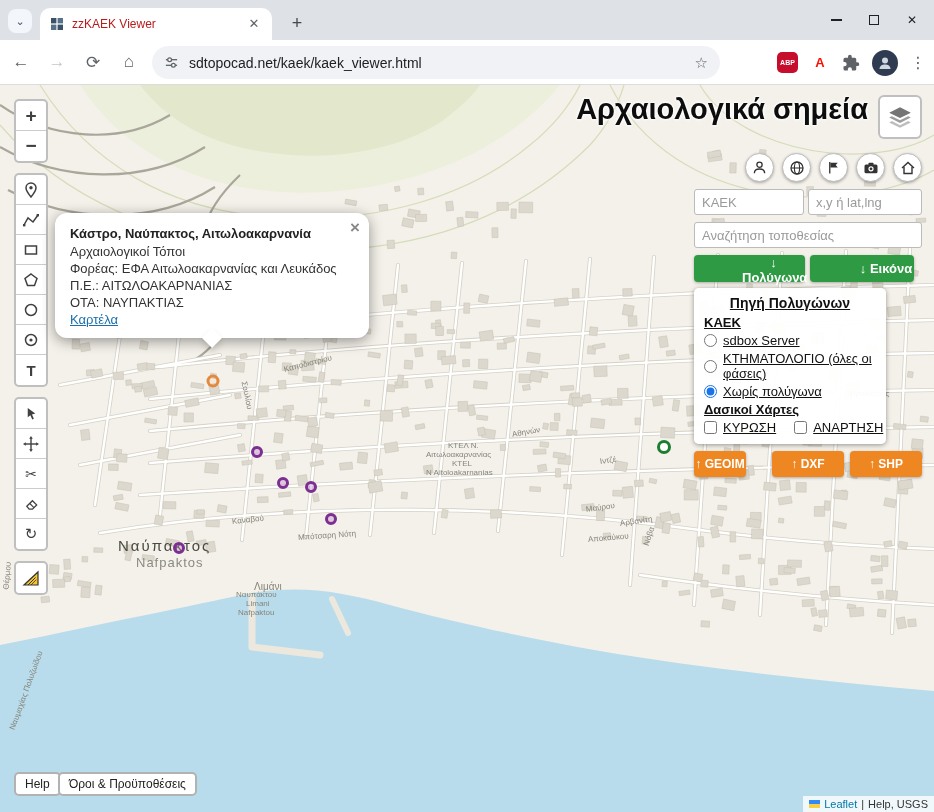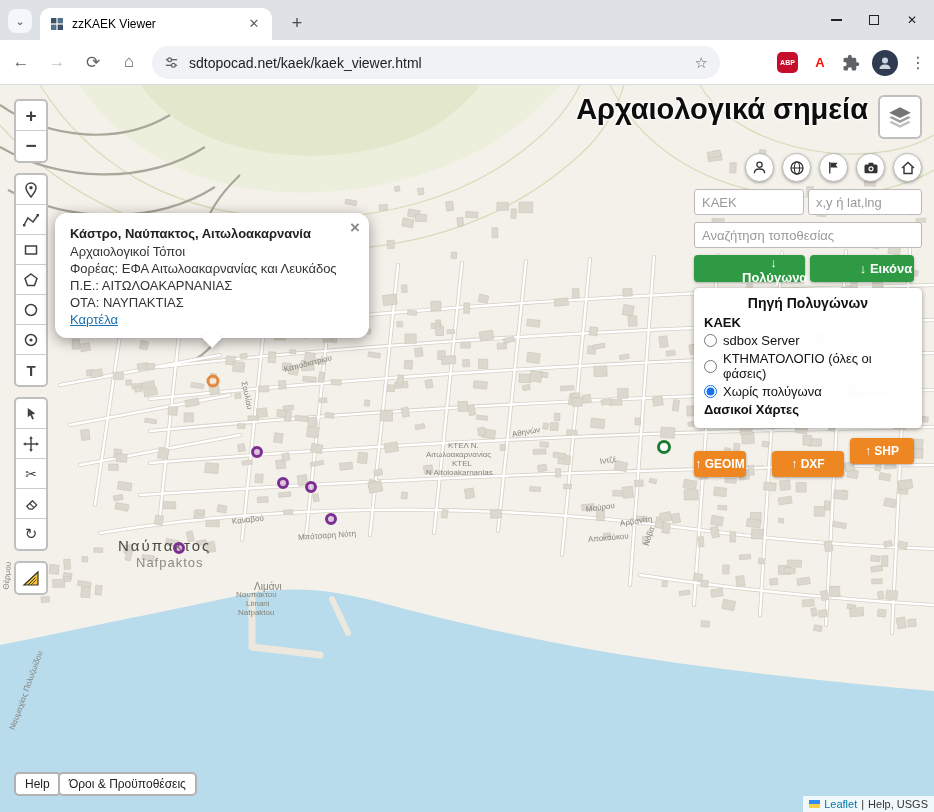--- a/index.html
+++ b/index.html
@@ -6,21 +6,21 @@
   html,body { width:934px; height:812px; overflow:hidden;
     font-family:"Liberation Sans","DejaVu Sans",sans-serif; }
   #window { position:relative; width:934px; height:812px; background:#fff; }
 
   
   #tabbar { position:absolute; left:0; top:0; width:934px; height:40px; background:#dee1e6; }
   #tabsearch { position:absolute; left:8px; top:9px; width:24px; height:24px; border-radius:8px;
     background:#f3f6fa; color:#4a5568; font-size:11px; display:flex; align-items:center; justify-content:center; }
   .tab { position:absolute; left:40px; top:8px; width:232px; height:32px; background:#fff;
     border-radius:10px 10px 0 0; display:flex; align-items:center; padding:0 10px; gap:8px; }
-  .tab-title { font-size:12px; color:#000000; flex:1; white-space:nowrap; overflow:hidden; }
+  .tab-title { font-size:12px; color:#b91c1c; flex:1; white-space:nowrap; overflow:hidden; }
   .tab-close { color:#5f6368; font-size:13px; width:16px; height:16px; line-height:16px; text-align:center; border-radius:50%; }
   .newtab { position:absolute; left:284px; top:10px; width:26px; height:26px; color:#44474b; font-size:18px;
     display:flex; align-items:center; justify-content:center; }
   .wincontrols { position:absolute; right:6px; top:0; height:40px; display:flex; align-items:center; gap:26px; padding-right:10px; }
   .winbtn { width:12px; height:12px; display:flex; align-items:center; justify-content:center; color:#202124; font-size:12px; }
   .win-min { width:11px; height:1.5px; background:#202124; }
   .win-max { width:10px; height:10px; border:1.5px solid #202124; }
 
   #toolbar { position:absolute; left:0; top:40px; width:934px; height:45px; background:#fff;
     border-bottom:1px solid #dadce0; display:flex; align-items:center; }
@@ -79,22 +79,22 @@
 
   .minput { position:absolute; height:26px; border:1px solid #bbb; border-radius:3px; background:#fff;
     font-size:13px; padding:0 7px; color:#222; font-family:"Liberation Sans","DejaVu Sans",sans-serif; }
   .minput::placeholder { color:#9a9a9a; }
 
   .gbtn { position:absolute; height:27px; background:#2e9b44; color:#fff; border:none; border-radius:4px;
     font-size:13px; font-weight:bold; box-shadow:0 1px 3px rgba(0,0,0,0.3); cursor:pointer;padding-left:48px; }
   .obtn { position:absolute; height:26px; background:#ee8722; color:#fff; border:none; border-radius:4px;
     font-size:12px; font-weight:bold; box-shadow:0 1px 3px rgba(0,0,0,0.3); cursor:pointer; }
 
-  #poly-panel { position:absolute; left:694px; top:203px; width:228px; background:rgba(255,255,255,0.96);
-    border-radius:5px; box-shadow:0 1px 5px rgba(0,0,0,0.4); padding:7px 10px 9px; font-size:13px; color:#111; }
+  #poly-panel { position:absolute; left:694px; top:203px; width:192px; background:rgba(255,255,255,0.96);
+    border-radius:5px; box-shadow:0 1px 5px rgba(0,0,0,0.4); padding:7px 10px 9px; font-size:13px; color:#111;text-decoration:underline; }
   #poly-panel h3 { font-size:14px; text-align:center; margin-bottom:4px; }
   #poly-panel .grouplabel { font-weight:bold; margin:3px 0 2px; }
   .optrow { display:flex; align-items:center; gap:6px; margin:3px 0; }
   .optrow input { accent-color:#1a73e8; width:13px; height:13px; }
   .optrow label { font-size:13px; }
   #forest-row { display:flex; gap:18px; margin-top:3px; }
   #forest-row .optrow { margin:0; }
 
   
   #popup { position:absolute; left:55px; top:128px; width:314px; background:#fff; border-radius:12px;
@@ -828,25 +828,35 @@
       </div>
       <div class="optrow">
         <input type="radio" name="polysrc" id="r1" style="">
         <label for="r1">ΚΤΗΜΑΤΟΛΟΓΙΟ (όλες οι φάσεις)</label>
       </div>
       <div class="optrow">
         <input type="radio" name="polysrc" id="r2" checked="" style="">
         <label for="r2">Χωρίς πολύγωνα</label>
       </div>
       <div class="grouplabel">Δασικοί Χάρτες</div>
+      <div id="forest-row">
+        <div class="optrow">
+          <input type="checkbox" id="c0" style="">
+          <label for="c0">ΚΥΡΩΣΗ</label>
+        </div>
+        <div class="optrow">
+          <input type="checkbox" id="c1" style="">
+          <label for="c1">ΑΝΑΡΤΗΣΗ</label>
+        </div>
+      </div>
     </div>
 
     <button class="obtn" style="left:694px; top:366px; width:52px;">↑ GEOIM</button>
     <button class="obtn" style="left:772px; top:366px; width:72px;">↑ DXF</button>
-    <button class="obtn" style="left:850px; top:353px; width:64px;">↑ SHP</button>
+    <button class="obtn" style="left:850px; top:366px; width:72px;">↑ SHP</button>
 
     <div id="popup">
       <div id="popup-close">×</div>
       <div class="ptitle">Κάστρο, Ναύπακτος, Αιτωλοακαρνανία</div>
       <div class="pline">Αρχαιολογικοί Τόποι</div>
       <div class="pline">Φορέας: ΕΦΑ Αιτωλοακαρνανίας και Λευκάδος</div>
       <div class="pline">Π.Ε.: ΑΙΤΩΛΟΑΚΑΡΝΑΝΙΑΣ</div>
       <div class="pline">ΟΤΑ: ΝΑΥΠΑΚΤΙΑΣ</div>
       <a href="#">Καρτέλα</a>
       <div id="popup-tip"></div>

